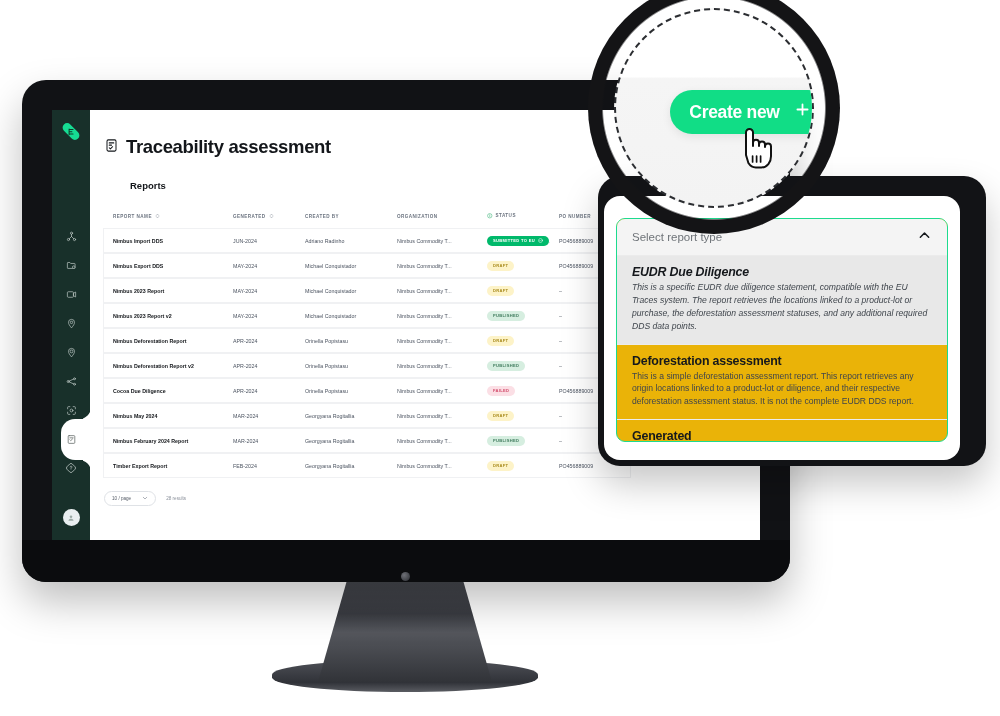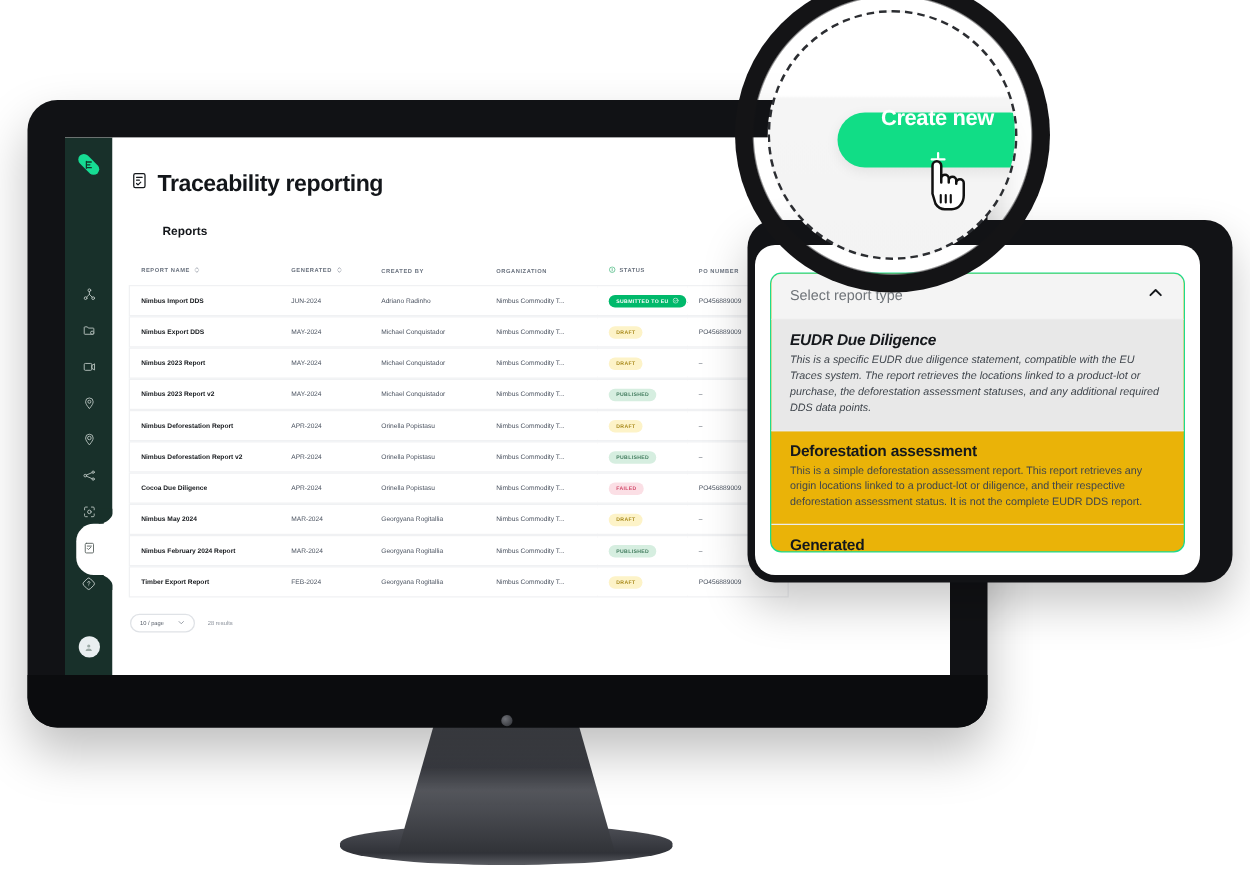--- a/index.html
+++ b/index.html
@@ -131,21 +131,20 @@
     position:absolute; left:26px; top:26px; width:200px; height:200px; border-radius:50%;
     background: linear-gradient(180deg,#ffffff 0%, #ffffff 34%, #f5f5f5 35%, #f3f3f3 100%);
     border: 2px dashed #2b2d31;
     overflow:hidden;
   }
   .mag-btn {
     position:absolute; left:54px; top:80px; width:160px; height:44px;
     background:#11dd86; border-radius:22px; display:flex; align-items:center; justify-content:center; gap:14px;
     color:#fff; font-weight:700; font-size:17.5px; letter-spacing:-.3px;
     box-shadow: 0 3px 10px rgba(0,0,0,.08);
-    flex-direction: column;
   }
   .cursor-hand { position:absolute; left:123px; top:115px; width:36px; height:46px; }
 
   
   .dd-device {
     position:absolute; left:598px; top:176px; width:388px; height:290px;
     background:#121316; border-radius:22px;
     box-shadow: 0 18px 36px rgba(0,0,0,.22);
   }
   .dd-screen {
@@ -287,21 +286,21 @@
     </div>
 
     <div class="content">
       <div class="page-title-row">
         <span>
           <svg width="15" height="15" viewBox="0 0 20 20" fill="none" stroke="#15181c" stroke-width="1.35" stroke-linejoin="round" stroke-linecap="round">
             <rect x="4" y="2.5" width="12" height="15" rx="1.7"></rect>
             <path d="M7 6.5h6M7 9.5h3M7 13l1.5 1.5L11.5 11.6"></path>
           </svg>
         </span>
-        <div class="page-title">Traceability reporting</div>
+        <div class="page-title">Traceability assessment</div>
       </div>
 
       <div class="section-title">Reports</div>
 
       <div class="table-wrap">
         <table>
           <colgroup>
             <col class="col-name">
               <col class="col-gen">
               <col class="col-by">

